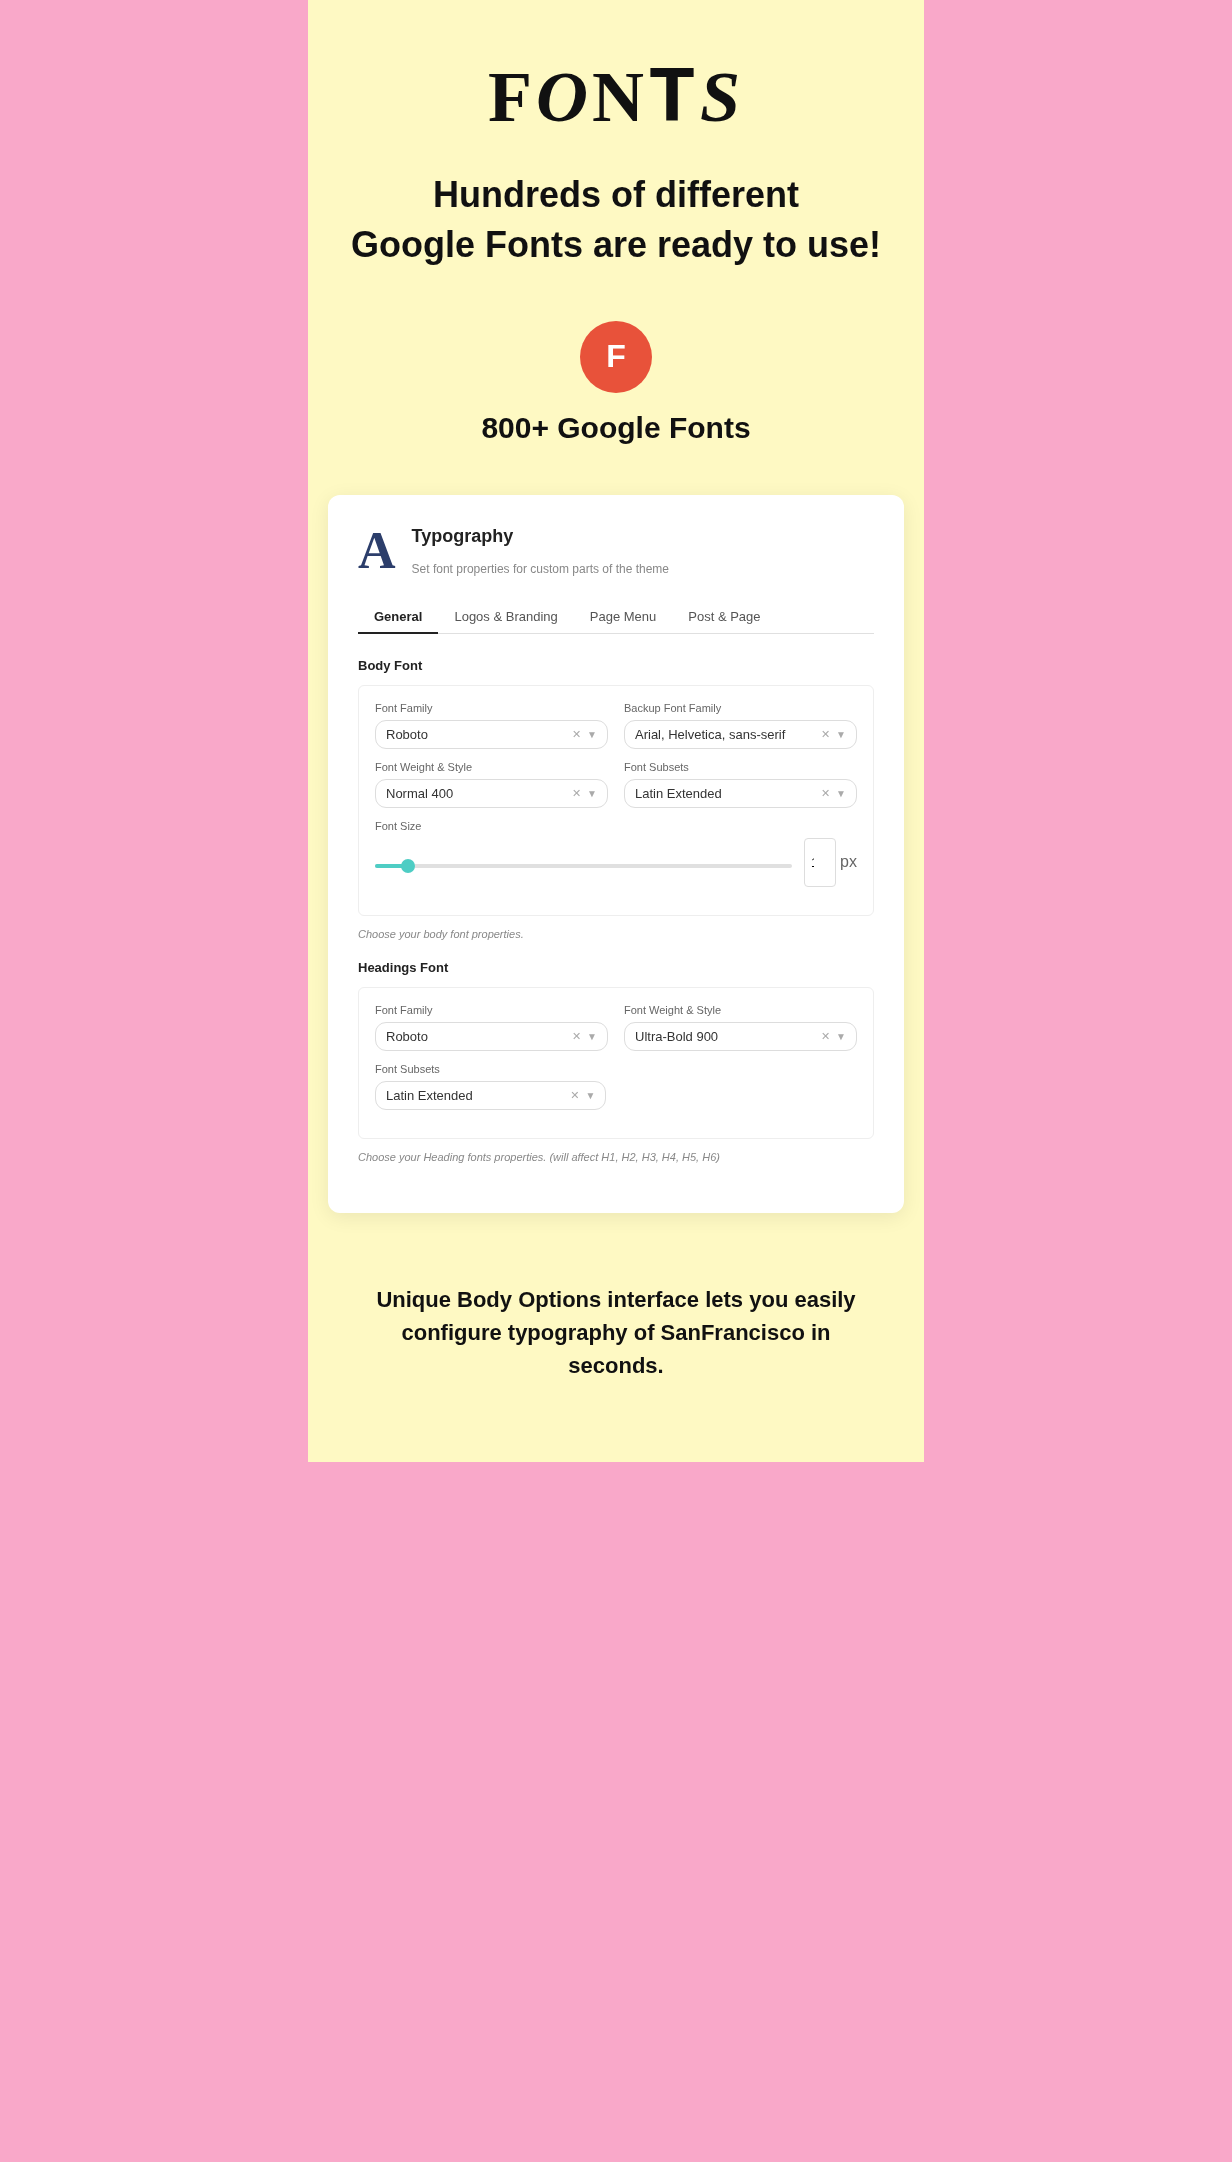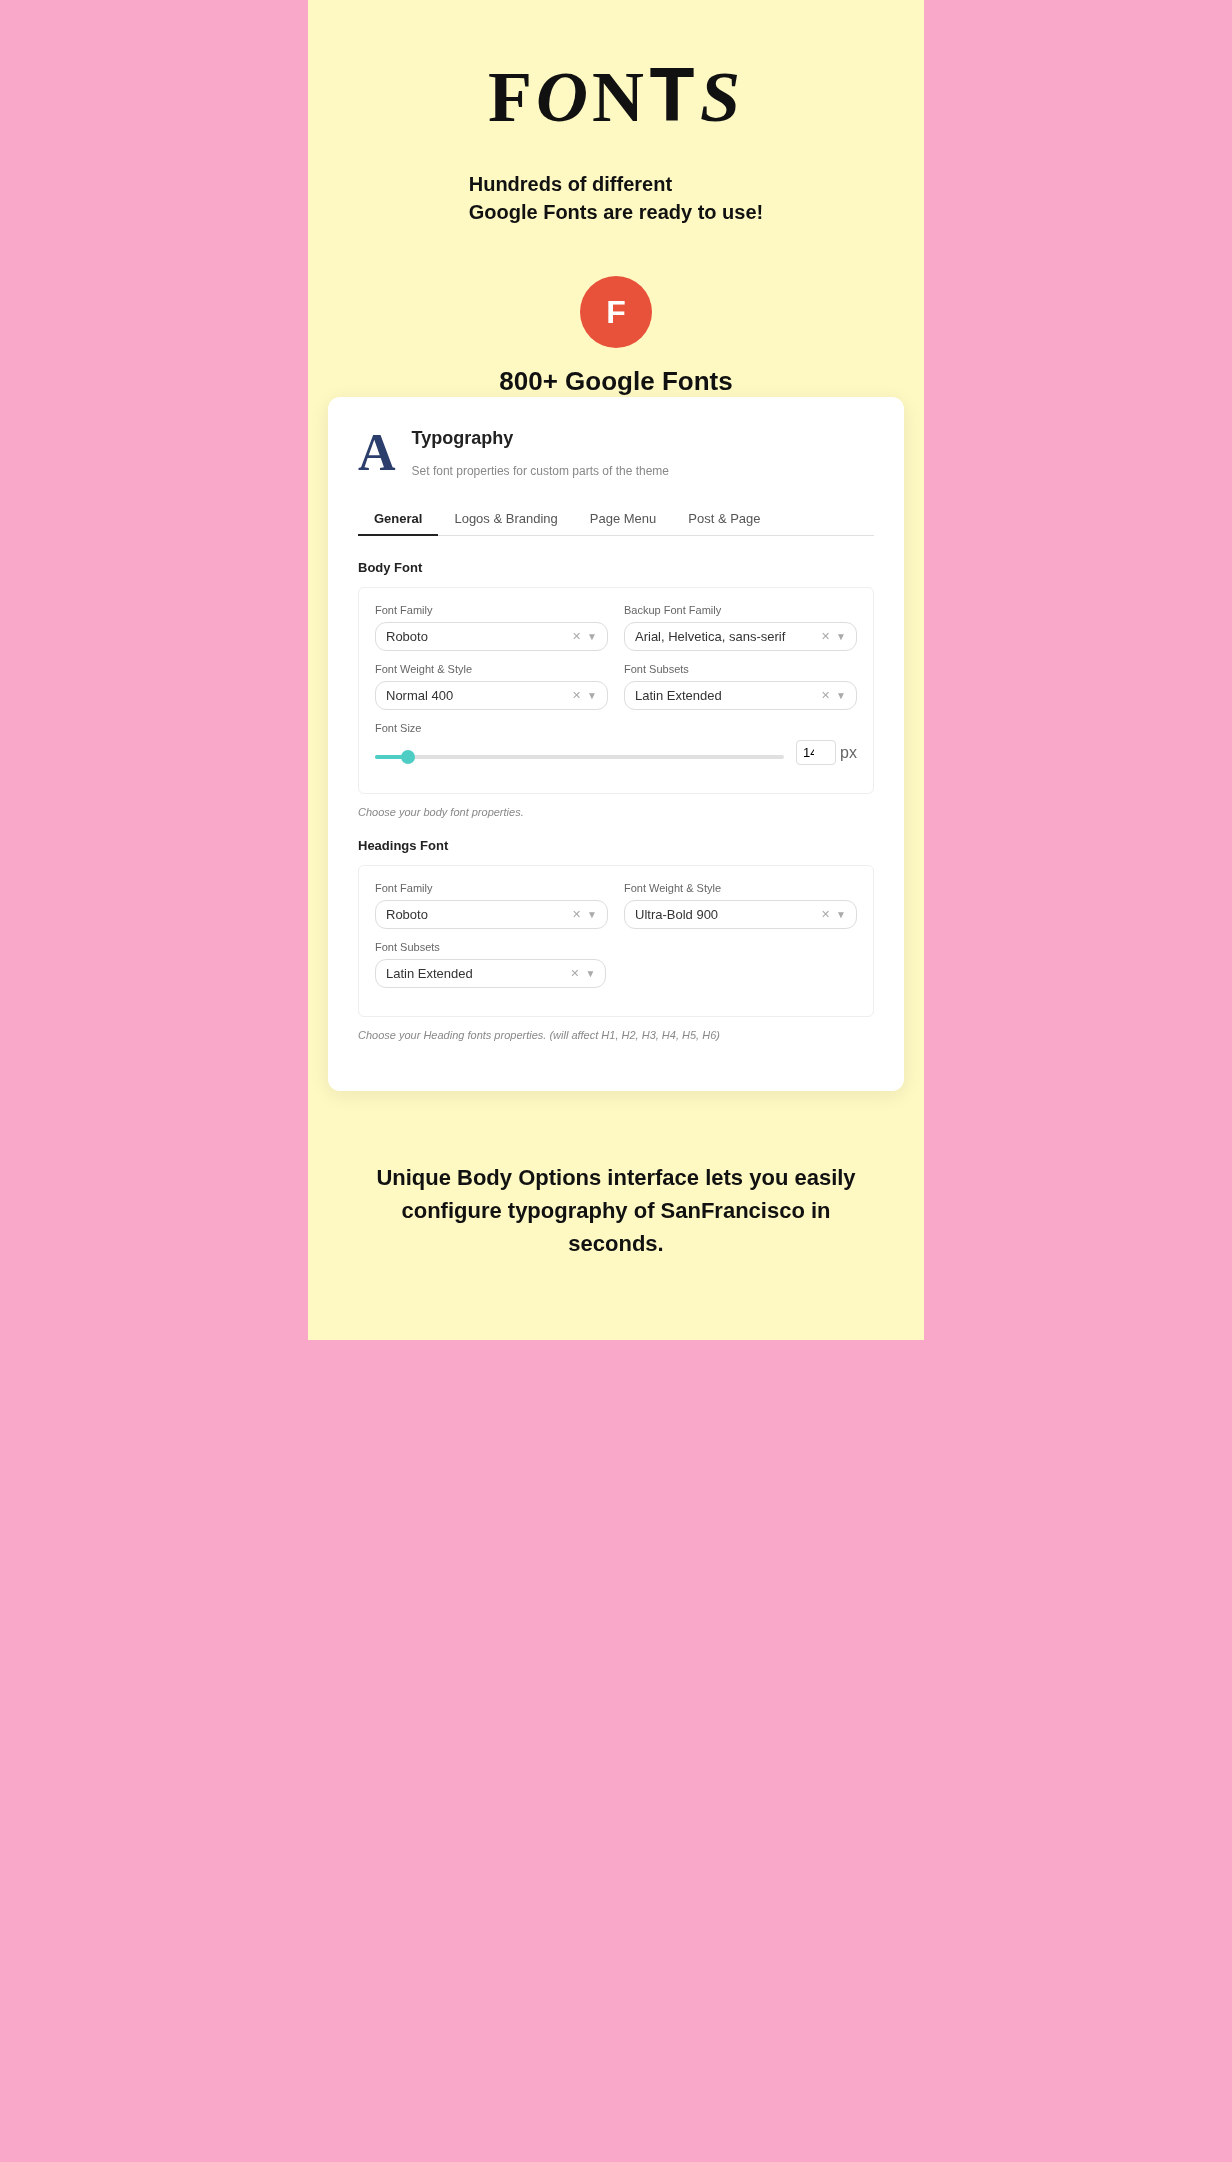--- a/index.html
+++ b/index.html
@@ -30,22 +30,23 @@
       font-family: Georgia, serif;
     }
     .fonts-title .f-letter { font-family: Georgia, serif; }
     .fonts-title .o-letter { font-style: italic; }
     .fonts-title .n-letter { font-family: Georgia, serif; }
     .fonts-title .t-letter { font-family: 'Courier New', monospace; font-size: 80px; }
     .fonts-title .s-letter { font-style: italic; }
 
     
     .subtitle {
-      font-size: 20px;
+      font-size: 36px;
       font-weight: 800;
+      text-align: center;
       color: #111;
       line-height: 1.4;
       margin-bottom: 50px;
     }
 
     
     .f-badge {
       width: 72px;
       height: 72px;
       background-color: #e8523a;
@@ -54,23 +55,24 @@
       align-items: center;
       justify-content: center;
       color: white;
       font-size: 32px;
       font-weight: 700;
       margin-bottom: 18px;
     }
 
     
     .google-fonts-label {
-      font-size: 26px;
+      font-size: 30px;
       font-weight: 800;
       color: #111;
+      margin-bottom: 50px;
     }
 
     
     .typography-card {
       background: #fff;
       border-radius: 12px;
       width: 100%;
       max-width: 580px;
       padding: 30px 30px 30px;
       box-shadow: 0 4px 20px rgba(0,0,0,0.08);
@@ -235,24 +237,24 @@
       transform: translateX(-50%);
     }
 
     .font-size-input-group {
       display: flex;
       align-items: center;
       gap: 4px;
     }
 
     .font-size-input {
-      width: 40px;
+      width: 32px;
       border: 1px solid #ddd;
       border-radius: 4px;
-      padding: 4px 6px;
+      padding: 16px 6px;
       font-size: 13px;
       text-align: center;
     }
 
     .font-size-unit {
       font-size: 16px;
       color: #666;
     }
 
     .hint-text {

